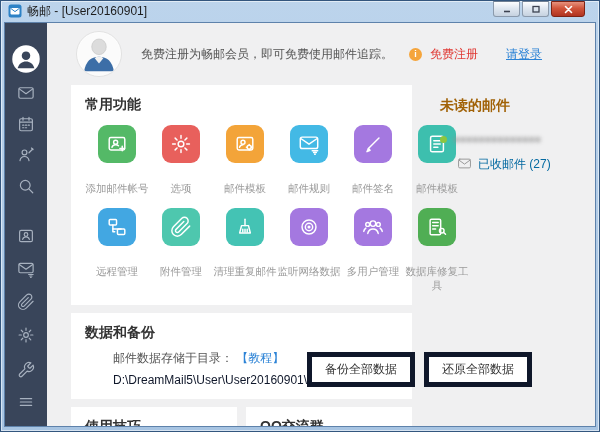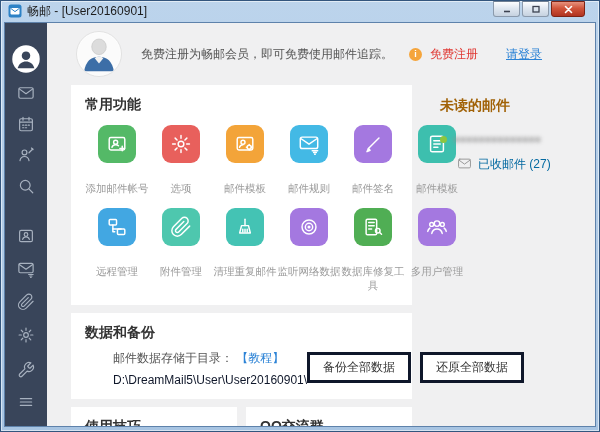--- a/index.html
+++ b/index.html
@@ -69,21 +69,21 @@
     width:64px; line-height:1.35; }
 
   
   .card-backup{ margin-top:8px; }
   .backup-row{ display:flex; margin-top:8px; align-items:flex-start; }
   .backup-text{ margin-left:28px; font-size:12px; color:#555; flex:1; }
   .backup-line1{ white-space:nowrap; }
   .tutorial-link{ color:#2c83d6; cursor:pointer; }
   .backup-path{ margin-top:6px; color:#0f172a; }
   .backup-btns{ display:flex; gap:9px; margin-top:2px; margin-right:2px; }
-  .btn{ font-size:12px; color:#333; background:#fff; border:3px solid #0f172a;
+  .btn{ font-size:12px; color:#333; background:#fff; border:5px solid #0f172a;
     padding:4px 13px; cursor:pointer; white-space:nowrap; }
 
   
   .row3{ margin-top:8px; display:flex; gap:9px; }
   .row3 .card{ flex:1; height:88px; }
   .tips-links{ margin:9px 0 0 18px; }
   .tips-links .tip-link{ display:block; font-size:12px; color:#2c8fd6; line-height:21px;
     cursor:pointer; text-decoration:none; }
   .qq-items{ margin:9px 0 0 3px; }
   .qq-item{ font-size:12px; color:#666; line-height:21px; }
@@ -328,42 +328,42 @@
                   <div class="tile" style="background: rgb(164, 120, 224);">
                     <svg viewBox="0 0 24 24" fill="none" stroke="currentColor" stroke-width="1.6" stroke-linecap="round" stroke-linejoin="round">
                       <circle cx="12" cy="12" r="7.6"></circle>
                       <circle cx="12" cy="12" r="4"></circle>
                       <circle cx="12" cy="12" r="0.9" fill="currentColor"></circle>
                     </svg>
                   </div>
                   <div class="tile-label">监听网络数据</div>
                 </div>
                 <div class="tile-cell">
-                  <div class="tile" style="background: rgb(80, 174, 84);">
-                    <svg viewBox="0 0 24 24" fill="none" stroke="currentColor" stroke-width="1.6" stroke-linecap="round" stroke-linejoin="round">
-                      <rect x="4.5" y="3.5" width="11.5" height="17" rx="1.5"></rect>
-                      <path d="M7.3 7.2h6M7.3 10.7h6M7.3 14.2h3.2"></path>
-                      <circle cx="17.2" cy="16" r="2.5"></circle>
-                      <path d="M19 17.8L21.3 20"></path>
-                    </svg>
-                  </div>
-                  <div class="tile-label">数据库修复工具</div>
-                </div>
-                <div class="tile-cell">
                   <div class="tile" style="background: rgb(164, 120, 224);">
                     <svg viewBox="0 0 24 24" fill="none" stroke="currentColor" stroke-width="1.6" stroke-linecap="round" stroke-linejoin="round">
                       <circle cx="12" cy="8.3" r="3"></circle>
                       <path d="M6.3 19c.7-3.3 2.9-4.9 5.7-4.9s5 1.6 5.7 4.9"></path>
                       <circle cx="17.8" cy="9.2" r="2.1"></circle>
                       <path d="M19.8 13.2c1.2.8 2 2 2.3 3.6"></path>
                       <circle cx="6.2" cy="9.2" r="2.1"></circle>
                       <path d="M4.2 13.2c-1.2.8-2 2-2.3 3.6"></path>
                     </svg>
                   </div>
                   <div class="tile-label">多用户管理</div>
+                </div>
+                <div class="tile-cell">
+                  <div class="tile" style="background: rgb(80, 174, 84);">
+                    <svg viewBox="0 0 24 24" fill="none" stroke="currentColor" stroke-width="1.6" stroke-linecap="round" stroke-linejoin="round">
+                      <rect x="4.5" y="3.5" width="11.5" height="17" rx="1.5"></rect>
+                      <path d="M7.3 7.2h6M7.3 10.7h6M7.3 14.2h3.2"></path>
+                      <circle cx="17.2" cy="16" r="2.5"></circle>
+                      <path d="M19 17.8L21.3 20"></path>
+                    </svg>
+                  </div>
+                  <div class="tile-label">数据库修复工具</div>
                 </div>
               </div>
           </div>
 
           <div class="card card-backup">
             <div class="card-title">数据和备份</div>
             <div class="backup-row">
               <div class="backup-text">
                 <div class="backup-line1">
                   <span>邮件数据存储于目录：</span>

